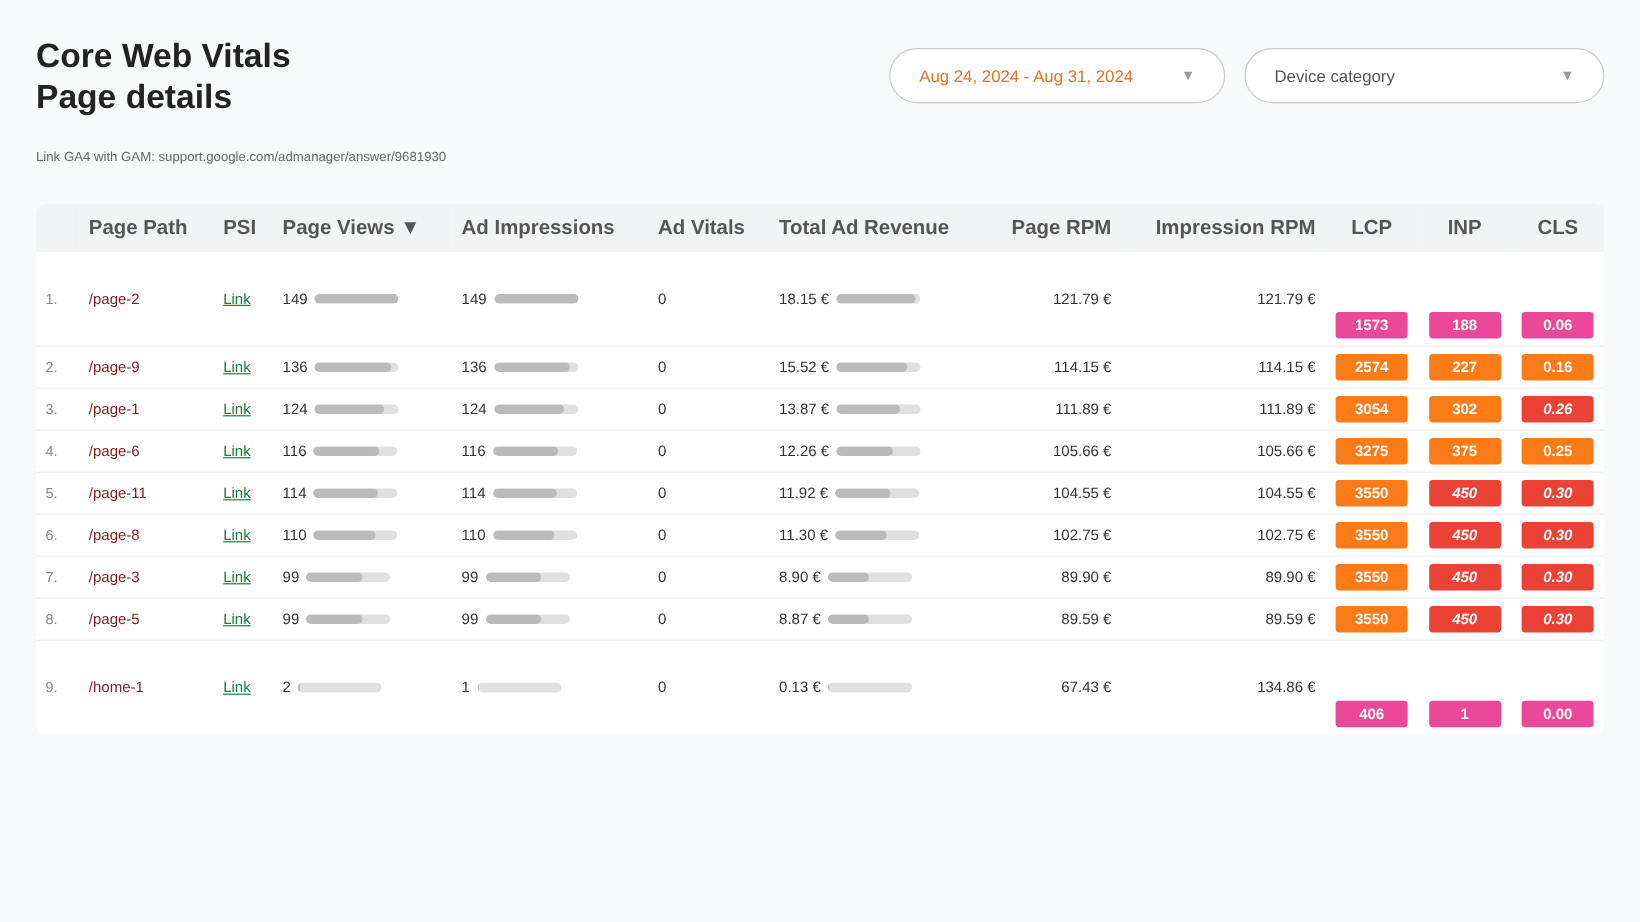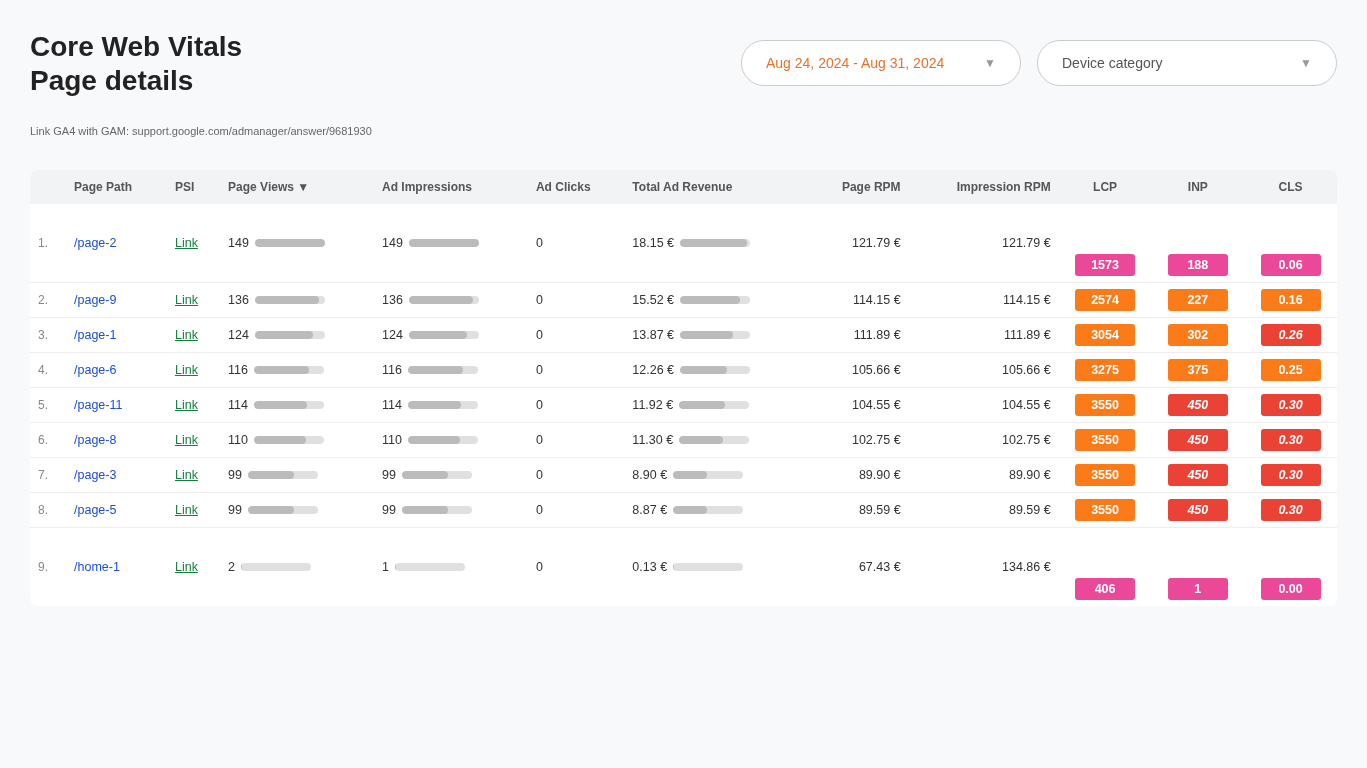--- a/index.html
+++ b/index.html
@@ -60,21 +60,21 @@
       border-collapse: collapse;
       background: white;
       border-radius: 8px;
       overflow: hidden;
     }
     thead tr {
       background: #f1f3f4;
     }
     thead th {
       padding: 10px 8px;
-      font-size: 12px;
+      font-size: 17px;
       font-weight: 600;
       color: #555;
       text-align: left;
       white-space: nowrap;
     }
     thead th.right { text-align: right; }
     thead th.center { text-align: center; }
     tbody tr {
       border-bottom: 1px solid #eee;
     }
@@ -85,21 +85,21 @@
       color: #333;
       vertical-align: middle;
     }
     tbody td.right { text-align: right; }
     .row-num {
       color: #888;
       font-size: 12px;
       width: 30px;
     }
     .page-path {
-      color: #1d4ed8;
+      color: #7f1d1d;
       font-size: 12.5px;
     }
     .link-cell a {
       color: #15803d;
       text-decoration: underline;
       font-size: 12.5px;
     }
     .bar-cell {
       display: flex;
       align-items: center;
@@ -161,21 +161,21 @@
 </div>
 
 <table>
   <thead>
     <tr>
       <th class="num-col"></th>
       <th>Page Path</th>
       <th>PSI</th>
       <th>Page Views ▼</th>
       <th>Ad Impressions</th>
-      <th>Ad Clicks</th>
+      <th>Ad Vitals</th>
       <th>Total Ad Revenue</th>
       <th class="right">Page RPM</th>
       <th class="right">Impression RPM</th>
       <th class="center">LCP</th>
       <th class="center">INP</th>
       <th class="center">CLS</th>
     </tr>
   </thead>
   <tbody id="table-body">
   <tr>

